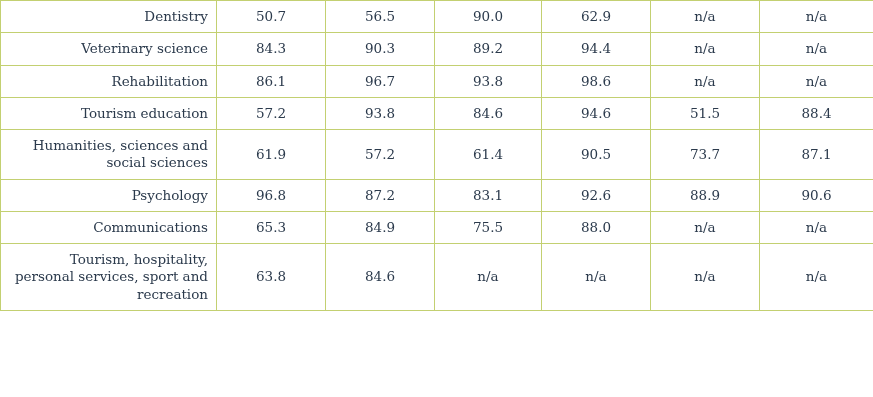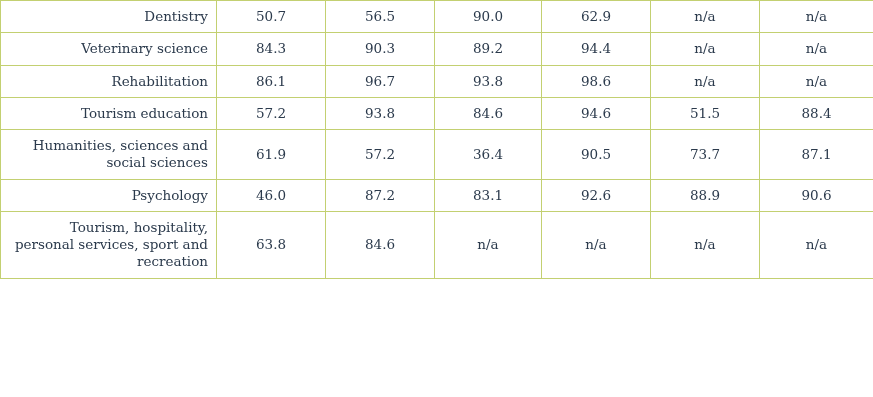--- a/index.html
+++ b/index.html
@@ -104,33 +104,42 @@
           <td class="value-cell">93.8</td>
           <td class="value-cell">84.6</td>
           <td class="value-cell">94.6</td>
           <td class="value-cell">51.5</td>
           <td class="value-cell">88.4</td>
         </tr>
         <tr>
           <td class="label-cell">Humanities, sciences and social sciences</td>
           <td class="value-cell">61.9</td>
           <td class="value-cell">57.2</td>
-          <td class="value-cell">36.4</td>
+          <td class="value-cell">61.4</td>
           <td class="value-cell">90.5</td>
           <td class="value-cell">73.7</td>
           <td class="value-cell">87.1</td>
         </tr>
         <tr>
           <td class="label-cell">Psychology</td>
-          <td class="value-cell">46.0</td>
+          <td class="value-cell">96.8</td>
           <td class="value-cell">87.2</td>
           <td class="value-cell">83.1</td>
           <td class="value-cell">92.6</td>
           <td class="value-cell">88.9</td>
           <td class="value-cell">90.6</td>
+        </tr>
+        <tr>
+          <td class="label-cell">Communications</td>
+          <td class="value-cell">65.3</td>
+          <td class="value-cell">84.9</td>
+          <td class="value-cell">75.5</td>
+          <td class="value-cell">88.0</td>
+          <td class="value-cell">n/a</td>
+          <td class="value-cell">n/a</td>
         </tr>
         <tr>
           <td class="label-cell">Tourism, hospitality, personal services, sport and recreation</td>
           <td class="value-cell">63.8</td>
           <td class="value-cell">84.6</td>
           <td class="value-cell">n/a</td>
           <td class="value-cell">n/a</td>
           <td class="value-cell">n/a</td>
           <td class="value-cell">n/a</td>
         </tr>

